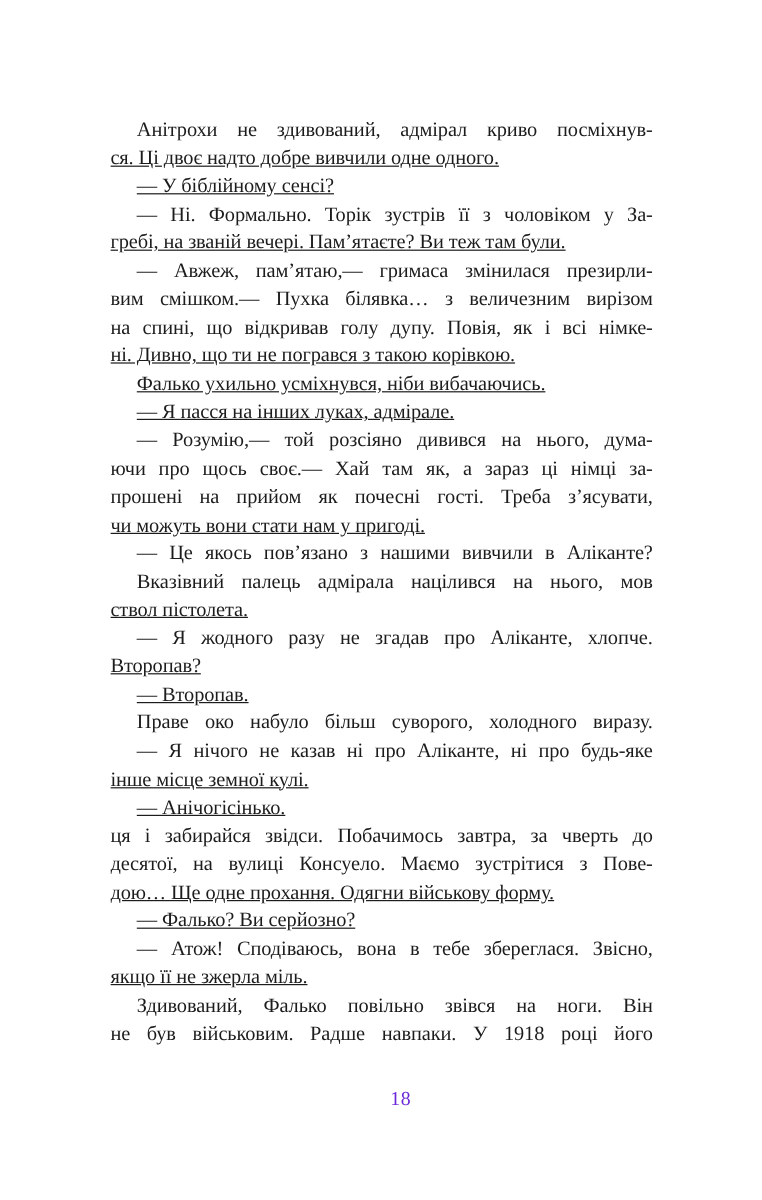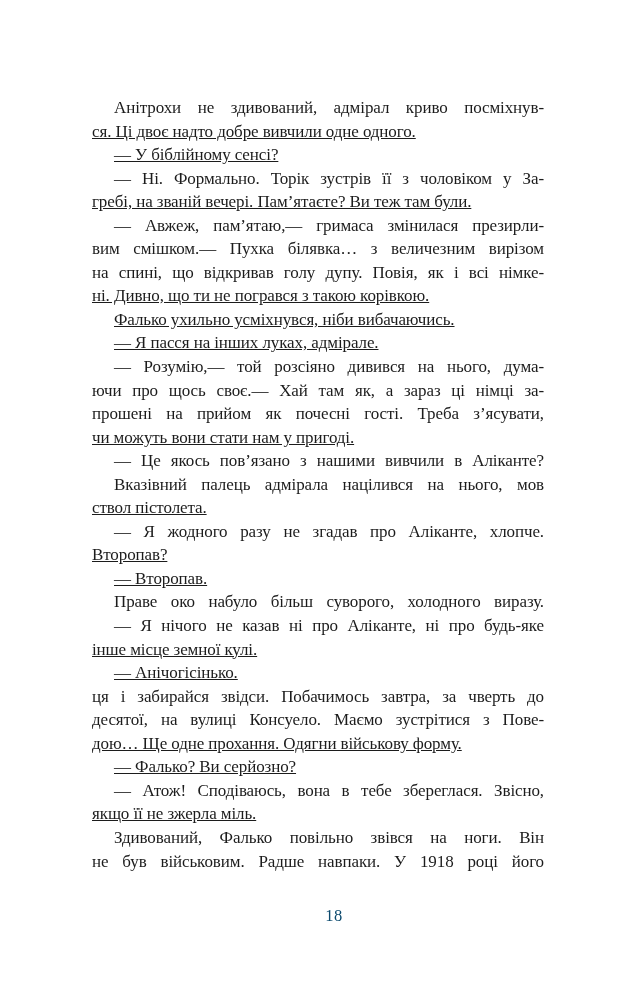--- a/index.html
+++ b/index.html
@@ -34,21 +34,21 @@
   .ln.l { text-align-last: left; text-decoration: underline; }
   .ln.ind { text-indent: 22px; }
   .page-number {
     position: absolute;
     left: 108px;
     top: 906px;
     width: 452px;
     text-align: center;
     font-size: 16.5px;
     letter-spacing: 0.5px;
-    color: #0c4a6e;
+    color: #6d28d9;
   }
 </style>
 </head>
 <body>
 
 <div class="page">
   <div class="text-block">
     <div class="ln ind j">Анітрохи не здивований, адмірал криво посміхнув-</div>
     <div class="ln l">ся. Ці двоє надто добре вивчили одне одного.</div>
     <div class="ln ind l">— У біблійному сенсі?</div>

